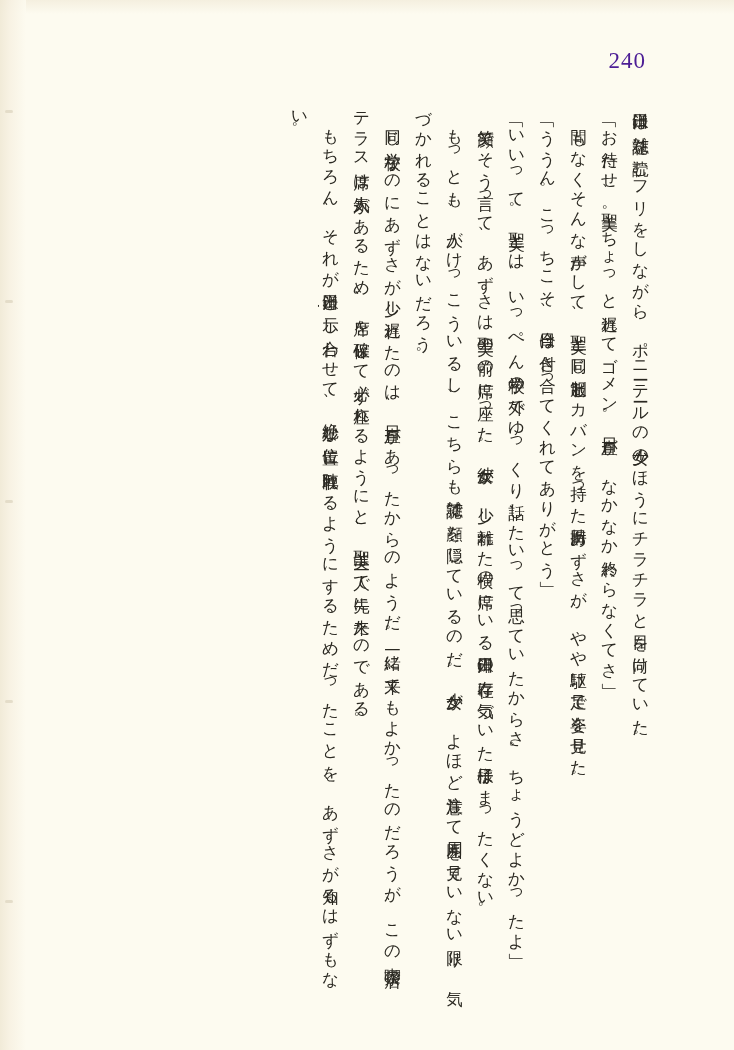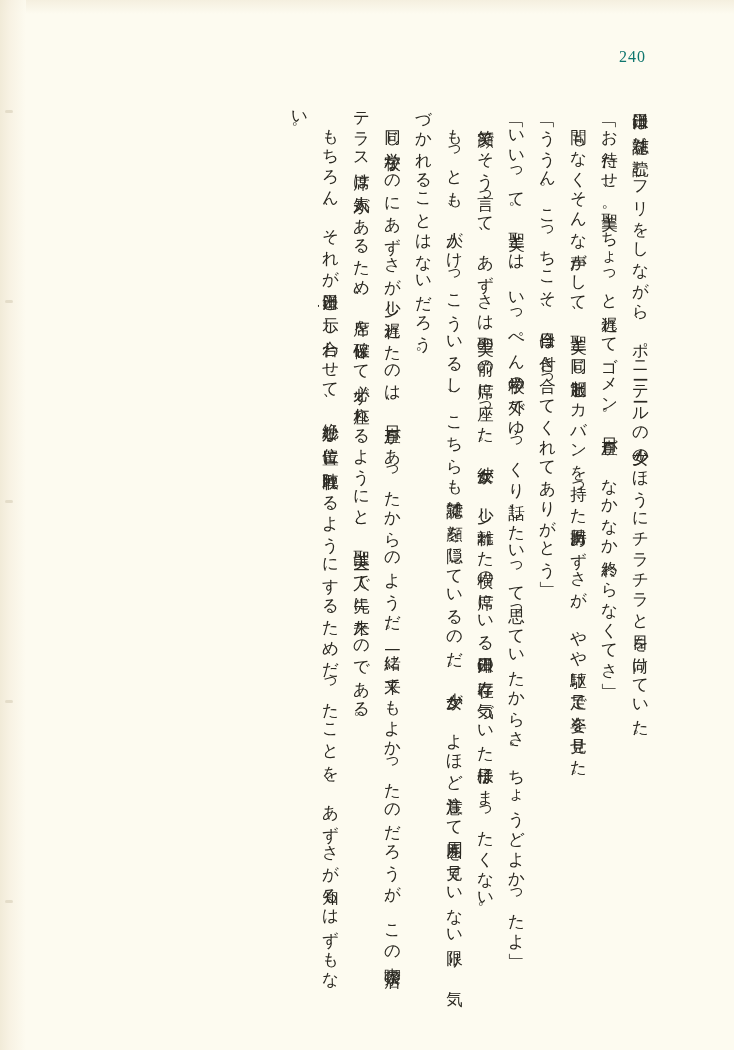--- a/index.html
+++ b/index.html
@@ -50,22 +50,22 @@
     width: 8px;
     height: 3px;
     background: #ded6c0;
     border-radius: 2px;
     opacity: 0.75;
   }
   .page-number {
     position: absolute;
     top: 48px;
     right: 88px;
-    font-size: 16px;
-    color: #0f766e;
+    font-size: 23px;
+    color: #4c1d95;
     font-family: "Liberation Serif", serif;
     letter-spacing: 1px;
   }
   .text-block {
     position: absolute;
     top: 100px;
     right: 78px;
     width: 570px;
     height: 880px;
     writing-mode: vertical-rl;

